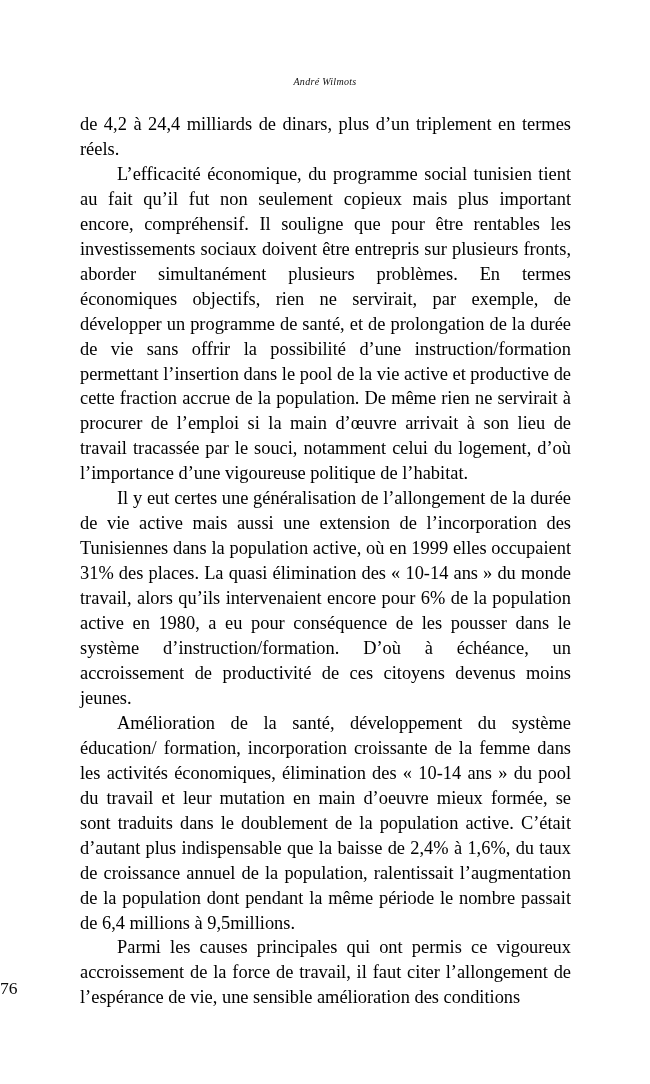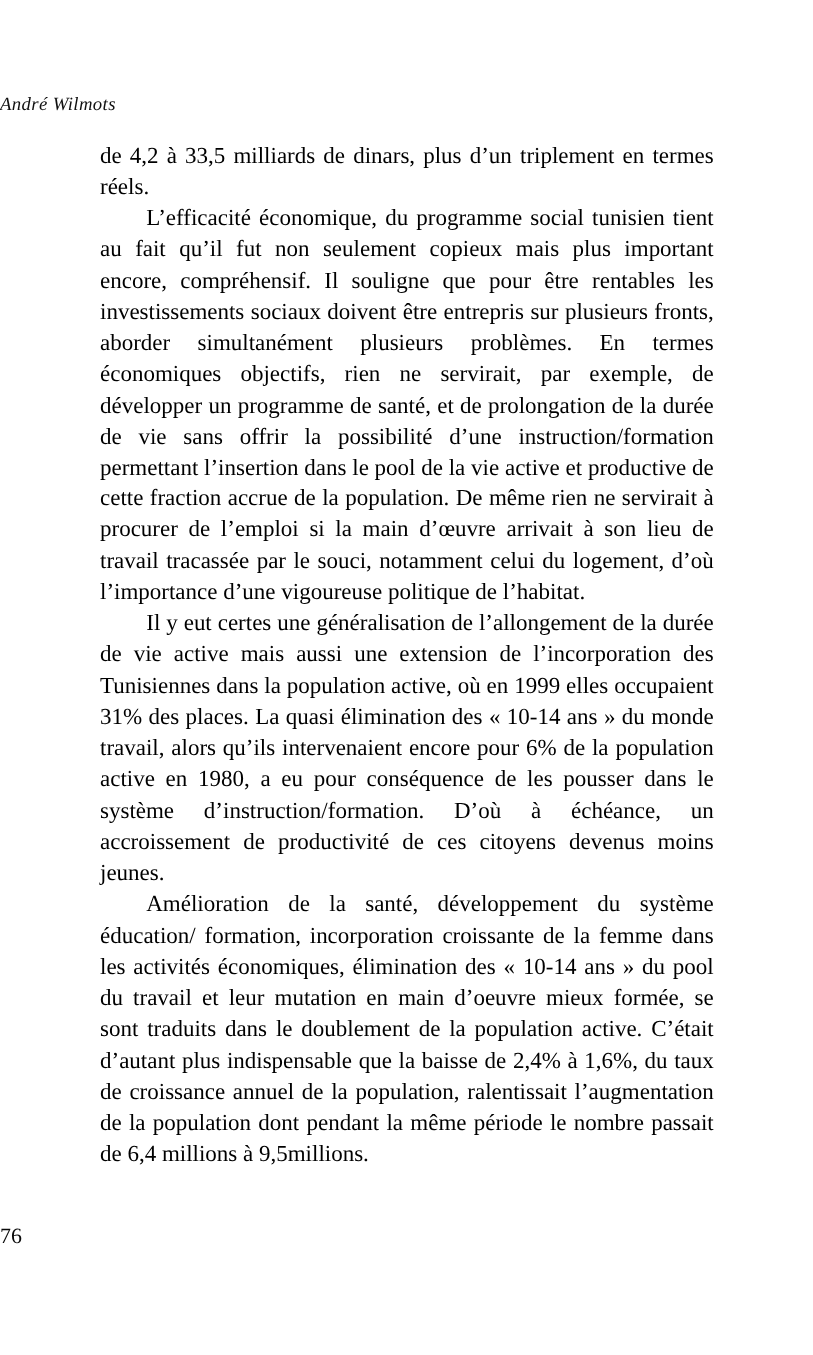--- a/index.html
+++ b/index.html
@@ -15,23 +15,23 @@
     overflow: hidden;
     font-family: "Liberation Serif", "DejaVu Serif", serif;
     color: #000000;
     -webkit-font-smoothing: antialiased;
   }
   .running-head {
     position: absolute;
     top: 76px;
     left: 0;
     width: 650px;
-    text-align: left;
+    text-align: center;
     font-style: italic;
-    font-size: 15px;
+    font-size: 10px;
     letter-spacing: 0.3px;
     color: #101010;
   }
   .text-column {
     position: absolute;
     top: 112px;
     left: 80px;
     width: 491px;
     font-size: 18.4px;
     line-height: 24.95px;
@@ -60,26 +60,27 @@
 </style>
 </head>
 <body>
 
 <div class="page">
 
   <div class="running-head">André Wilmots</div>
 
   <div class="text-column">
 
-    <p class="para no-indent">de 4,2 à 33,5 milliards de dinars, plus d’un triplement en termes réels.</p>
+    <p class="para no-indent">de 4,2 à 24,4 milliards de dinars, plus d’un triplement en termes réels.</p>
 
     <p class="para">L’efficacité économique, du programme social tunisien tient au fait qu’il fut non seulement copieux mais plus important encore, compréhensif. Il souligne que pour être rentables les investissements sociaux doivent être entrepris sur plusieurs fronts, aborder simultanément plusieurs problèmes. En termes économiques objectifs, rien ne servirait, par exemple, de développer un programme de santé, et de prolongation de la durée de vie sans offrir la possibilité d’une instruction/formation permettant l’insertion dans le pool de la vie active et productive de cette fraction accrue de la population. De même rien ne servirait à procurer de l’emploi si la main d’œuvre arrivait à son lieu de travail tracassée par le souci, notamment celui du logement, d’où l’importance d’une vigoureuse politique de l’habitat.</p>
 
     <p class="para">Il y eut certes une généralisation de l’allongement de la durée de vie active mais aussi une extension de l’incorporation des Tunisiennes dans la population active, où en 1999 elles occupaient 31% des places. La quasi élimination des « 10-14 ans » du monde travail, alors qu’ils intervenaient encore pour 6% de la population active en 1980, a eu pour conséquence de les pousser dans le système d’instruction/formation. D’où à échéance, un accroissement de productivité de ces citoyens devenus moins jeunes.</p>
 
     <p class="para">Amélioration de la santé, développement du système éducation/ formation, incorporation croissante de la femme dans les activités économiques, élimination des « 10-14 ans » du pool du travail et leur mutation en main d’oeuvre mieux formée, se sont traduits dans le doublement de la population active. C’était d’autant plus indispensable que la baisse de 2,4% à 1,6%, du taux de croissance annuel de la population, ralentissait l’augmentation de la population dont pendant la même période le nombre passait de 6,4 millions à 9,5millions.</p>
 
+    <p class="para">Parmi les causes principales qui ont permis ce vigoureux accroissement de la force de travail, il faut citer l’allongement de l’espérance de vie, une sensible amélioration des conditions</p>
 
   </div>
 
   <div class="folio">76</div>
 
 </div>
 
 </body></html>

